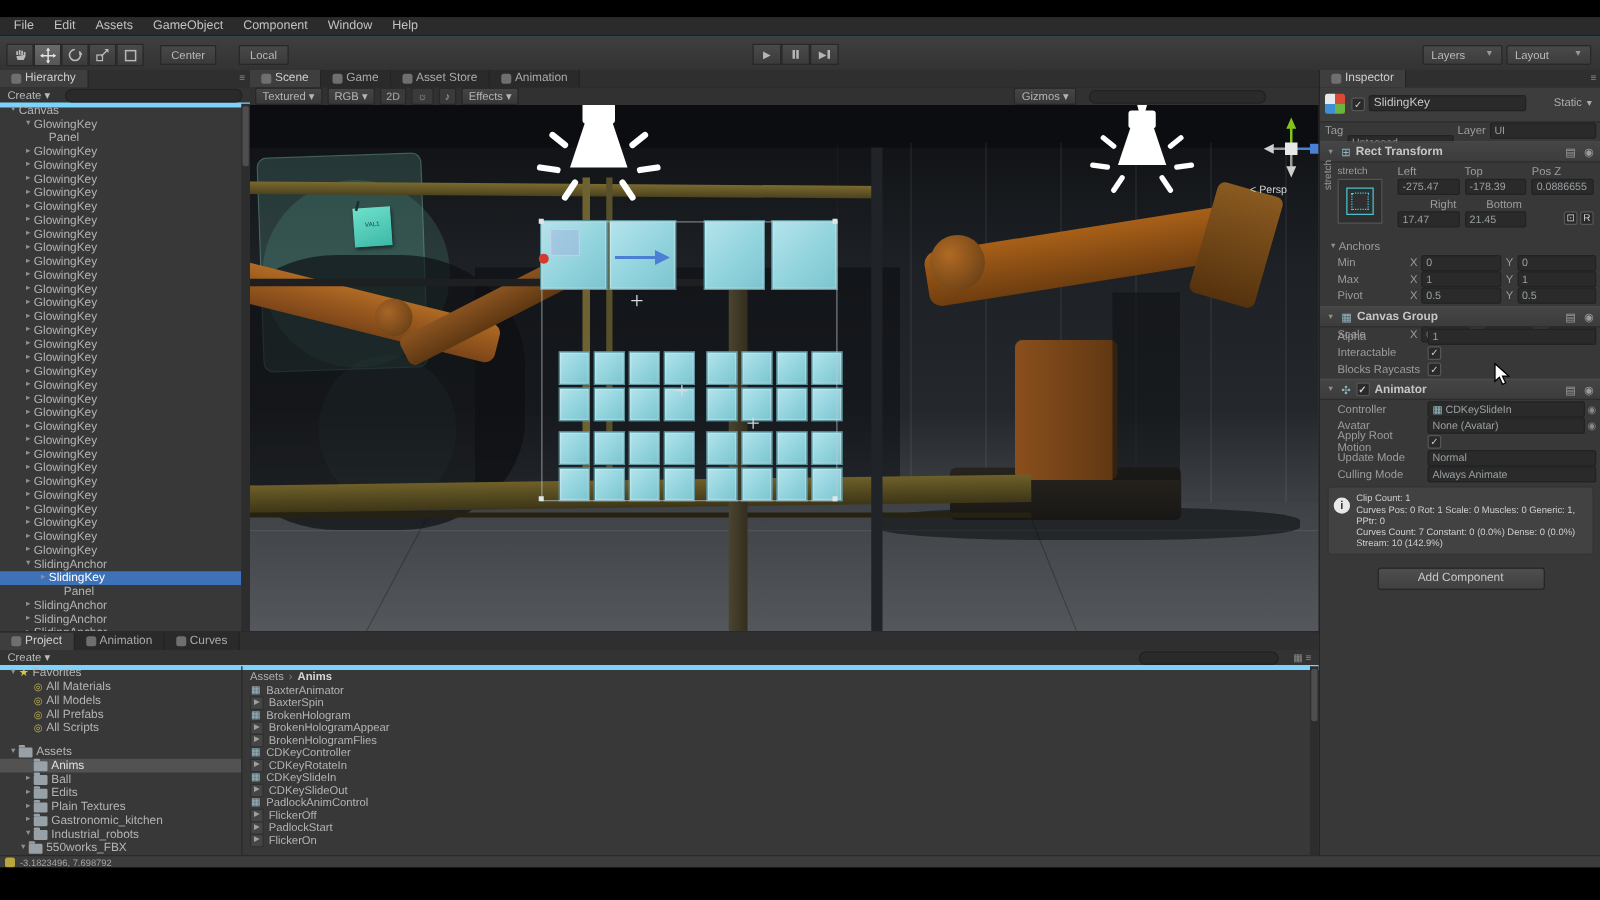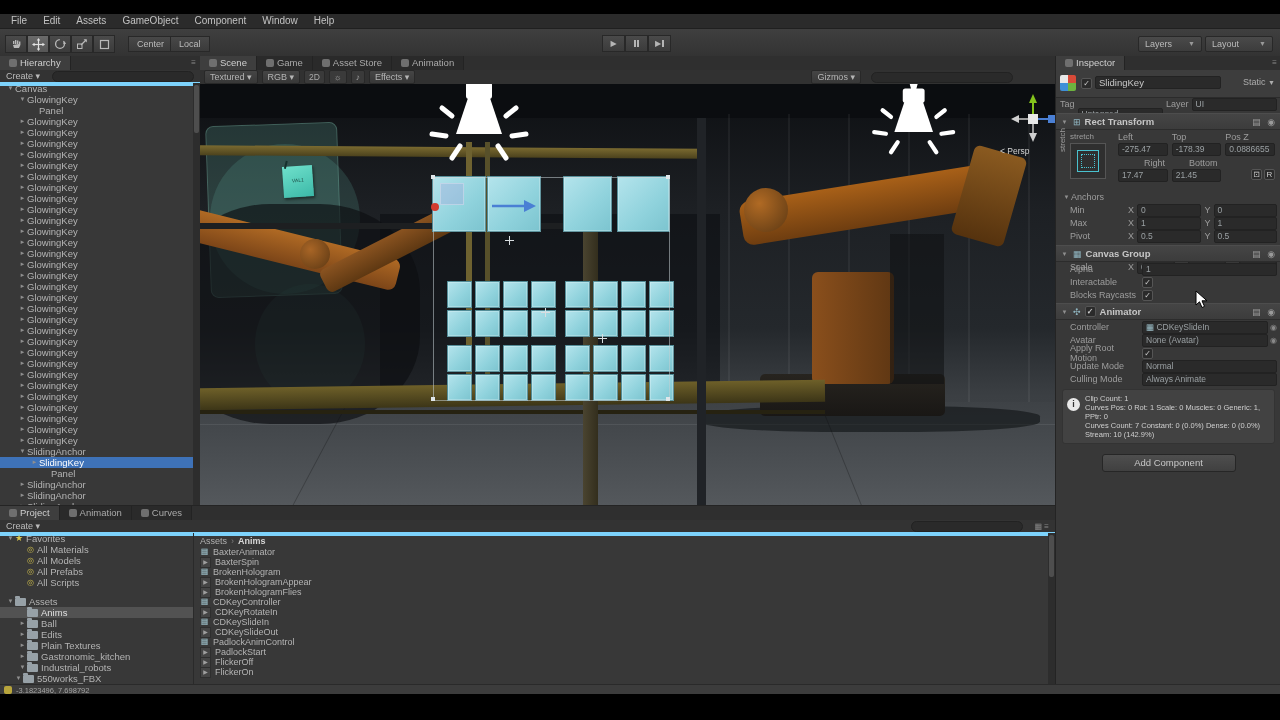--- a/index.html
+++ b/index.html
@@ -136,21 +136,21 @@
             <line x1="5" y1="7" x2="10" y2="2" stroke="#b9b9b9" stroke-width="1.2"></line>
             <polygon points="10.8,1.2 10.8,4.4 7.6,1.2" fill="#b9b9b9"></polygon>
           </svg>
       </div>
       <div class="toolbtn" style="left:93px;">
         <svg width="11" height="11" viewBox="0 0 11 11">
             <rect x="1.5" y="1.5" width="8" height="8" fill="none" stroke="#b9b9b9" stroke-width="1.2"></rect>
           </svg>
       </div>
       <div class="toggle" style="left:128px;"><span>Center</span></div>
-      <div class="toggle" style="left:170px;"><span>Local</span></div>
+      <div class="toggle" style="left:191px;"><span>Local</span></div>
 
       <div class="playbtn" style="left:602px;">
           <span>▶</span>
         </div>
       <div class="playbtn" style="left:625px;">
           <span style="display:inline-block;width:2px;height:7px;background:#b5b5b5;"></span>
           <span style="display:inline-block;width:2px;height:7px;background:#b5b5b5;"></span>
         </div>
       <div class="playbtn" style="left:648px;">
           <span>▶</span>
@@ -802,25 +802,25 @@
           <div class="h-row" style="height: 10px; line-height: 10px; font-size: 9px;">
             <span class="a-ic ic-clip">▶</span>
             <span>CDKeySlideOut</span>
           </div>
           <div class="h-row" style="height: 10px; line-height: 10px; font-size: 9px;">
             <span class="a-ic ic-ctrl">▦</span>
             <span>PadlockAnimControl</span>
           </div>
           <div class="h-row" style="height: 10px; line-height: 10px; font-size: 9px;">
             <span class="a-ic ic-clip">▶</span>
+            <span>FlickerOff</span>
+          </div>
+          <div class="h-row" style="height: 10px; line-height: 10px; font-size: 9px;">
+            <span class="a-ic ic-clip">▶</span>
             <span>PadlockStart</span>
-          </div>
-          <div class="h-row" style="height: 10px; line-height: 10px; font-size: 9px;">
-            <span class="a-ic ic-clip">▶</span>
-            <span>FlickerOff</span>
           </div>
           <div class="h-row" style="height: 10px; line-height: 10px; font-size: 9px;">
             <span class="a-ic ic-clip">▶</span>
             <span>FlickerOn</span>
           </div>
         </div>
       <div class="scrbar" style="right:0;top:27px;bottom:0;">
           <div class="scrthumb" style="top:2px;height:42px;"></div>
         </div>
     </div>

